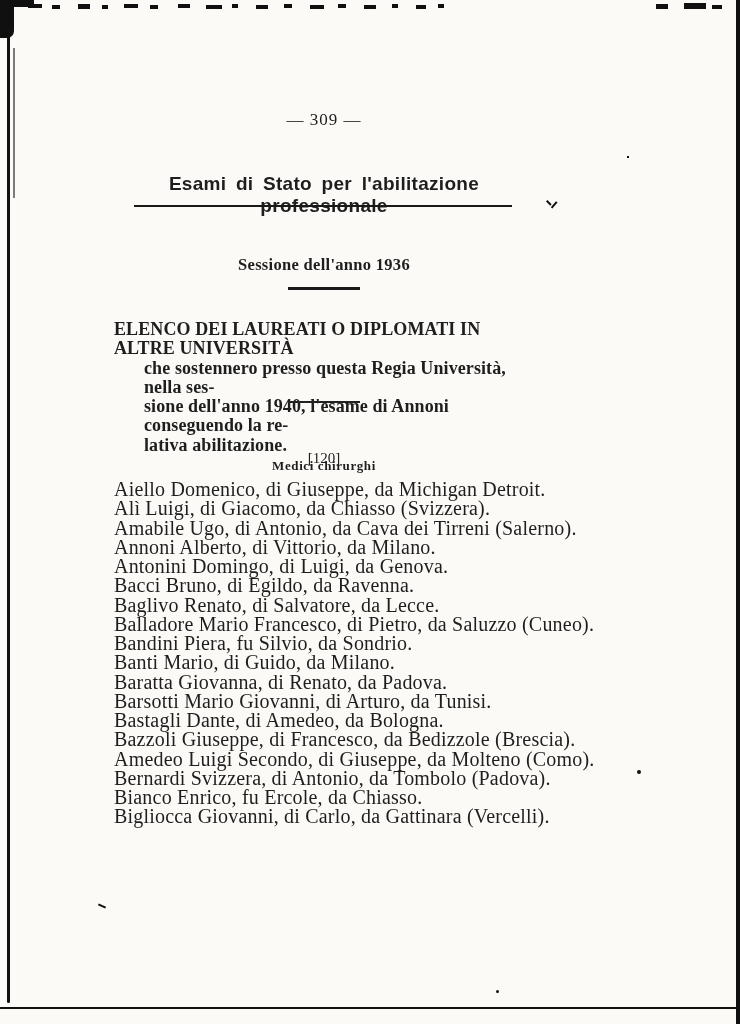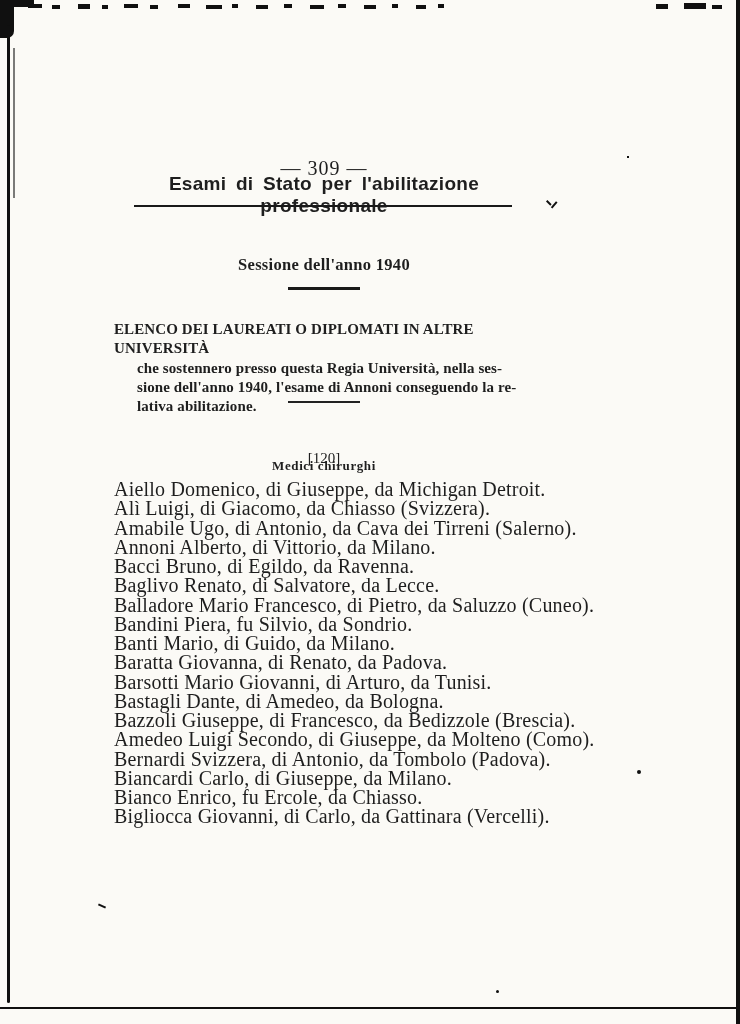--- a/index.html
+++ b/index.html
@@ -8,38 +8,38 @@
     width:740px;height:1024px;
     margin:0 auto;
     background:var(--paper,#fbfaf6);
     overflow:hidden;
     font-family:"Liberation Serif","DejaVu Serif",serif;
     color:var(--ink,#1e1e1e);
   }
   .content{position:absolute;left:112px;top:0;width:424px;height:100%;}
   .pagenum{
     position:absolute;top:110px;width:100%;text-align:center;
-    font-size:20px;letter-spacing:1px;margin-top:47px;
+    font-size:17px;letter-spacing:1px;
   }
   .title{
     position:absolute;top:173px;width:100%;margin:0;text-align:center;
     font-family:"Liberation Sans","DejaVu Sans",sans-serif;
     font-size:19px;font-weight:700;letter-spacing:.3px;word-spacing:4px;
   }
   .title-rule{position:absolute;top:205px;left:22px;width:378px;height:2px;background:#191919;}
   .session{
     position:absolute;top:255px;width:100%;margin:0;text-align:center;
     font-size:16.5px;font-weight:700;letter-spacing:.3px;
   }
   .session-rule{position:absolute;top:287px;left:calc(50% - 36px);width:72px;height:2.5px;background:#191919;}
   .intro{
     position:absolute;top:320px;left:2px;width:100%;
-    font-size:15px;font-weight:700;line-height:19.3px;letter-spacing:.1px;
+    font-size:18px;font-weight:700;line-height:19.3px;letter-spacing:.1px;
   }
-  .intro-line{margin-left:23px;}
+  .intro-line{margin-left:30px;}
   .divider{position:absolute;top:401px;left:calc(50% - 36px);width:72px;height:1.5px;background:#222;}
   .section-heading{
     position:absolute;top:430px;width:100%;text-align:center;
     font-size:13px;font-weight:700;letter-spacing:.6px;margin-top:28px;
   }
   .count{position:absolute;top:450px;width:100%;text-align:center;font-size:15px;}
   .list{position:absolute;top:480px;left:2px;width:130%;font-size:20px;letter-spacing:.2px;font-family:Liberation Serif, serif;}
   .entry{line-height:19.25px;white-space:nowrap;}
 
   
@@ -98,21 +98,21 @@
         <div style="left: 712px; top: 5px; width: 10px; height: 4px;"></div>
       </div>
   </div>
 
   <div class="content">
     <div class="pagenum">— 309 —</div>
 
     <h1 class="title">Esami di Stato per l'abilitazione professionale</h1>
     <div class="title-rule"></div>
 
-    <h2 class="session">Sessione dell'anno 1940</h2>
+    <h2 class="session">Sessione dell'anno 1936</h2>
     <div class="session-rule"></div>
 
     <div class="intro">
       <div class="intro-lead">ELENCO DEI LAUREATI O DIPLOMATI IN ALTRE UNIVERSITÀ</div>
       <div>
           <div class="intro-line">che sostennero presso questa Regia Università, nella ses-</div>
           <div class="intro-line">sione dell'anno 1940, l'esame di Annoni conseguendo la re-</div>
           <div class="intro-line">lativa abilitazione.</div>
         </div>
     </div>
@@ -120,29 +120,29 @@
     <div class="divider"></div>
 
     <div class="section-heading">Medici chirurghi</div>
     <div class="count">[120]</div>
 
     <div class="list">
         <div class="entry">Aiello Domenico, di Giuseppe, da Michigan Detroit.</div>
         <div class="entry">Alì Luigi, di Giacomo, da Chiasso (Svizzera).</div>
         <div class="entry">Amabile Ugo, di Antonio, da Cava dei Tirreni (Salerno).</div>
         <div class="entry">Annoni Alberto, di Vittorio, da Milano.</div>
+        <div class="entry">Antonini Domingo, di Luigi, da Genova.</div>
         <div class="entry">Bacci Bruno, di Egildo, da Ravenna.</div>
         <div class="entry">Baglivo Renato, di Salvatore, da Lecce.</div>
         <div class="entry">Balladore Mario Francesco, di Pietro, da Saluzzo (Cuneo).</div>
         <div class="entry">Bandini Piera, fu Silvio, da Sondrio.</div>
         <div class="entry">Banti Mario, di Guido, da Milano.</div>
         <div class="entry">Baratta Giovanna, di Renato, da Padova.</div>
         <div class="entry">Barsotti Mario Giovanni, di Arturo, da Tunisi.</div>
         <div class="entry">Bastagli Dante, di Amedeo, da Bologna.</div>
         <div class="entry">Bazzoli Giuseppe, di Francesco, da Bedizzole (Brescia).</div>
         <div class="entry">Amedeo Luigi Secondo, di Giuseppe, da Molteno (Como).</div>
         <div class="entry">Bernardi Svizzera, di Antonio, da Tombolo (Padova).</div>
-        <div class="entry">Biancardi Carlo, di Giuseppe, da Milano.</div>
         <div class="entry">Bianco Enrico, fu Ercole, da Chiasso.</div>
         <div class="entry">Bigliocca Giovanni, di Carlo, da Gattinara (Vercelli).</div>
       </div>
   </div>
 </div>
 
 </body></html>

